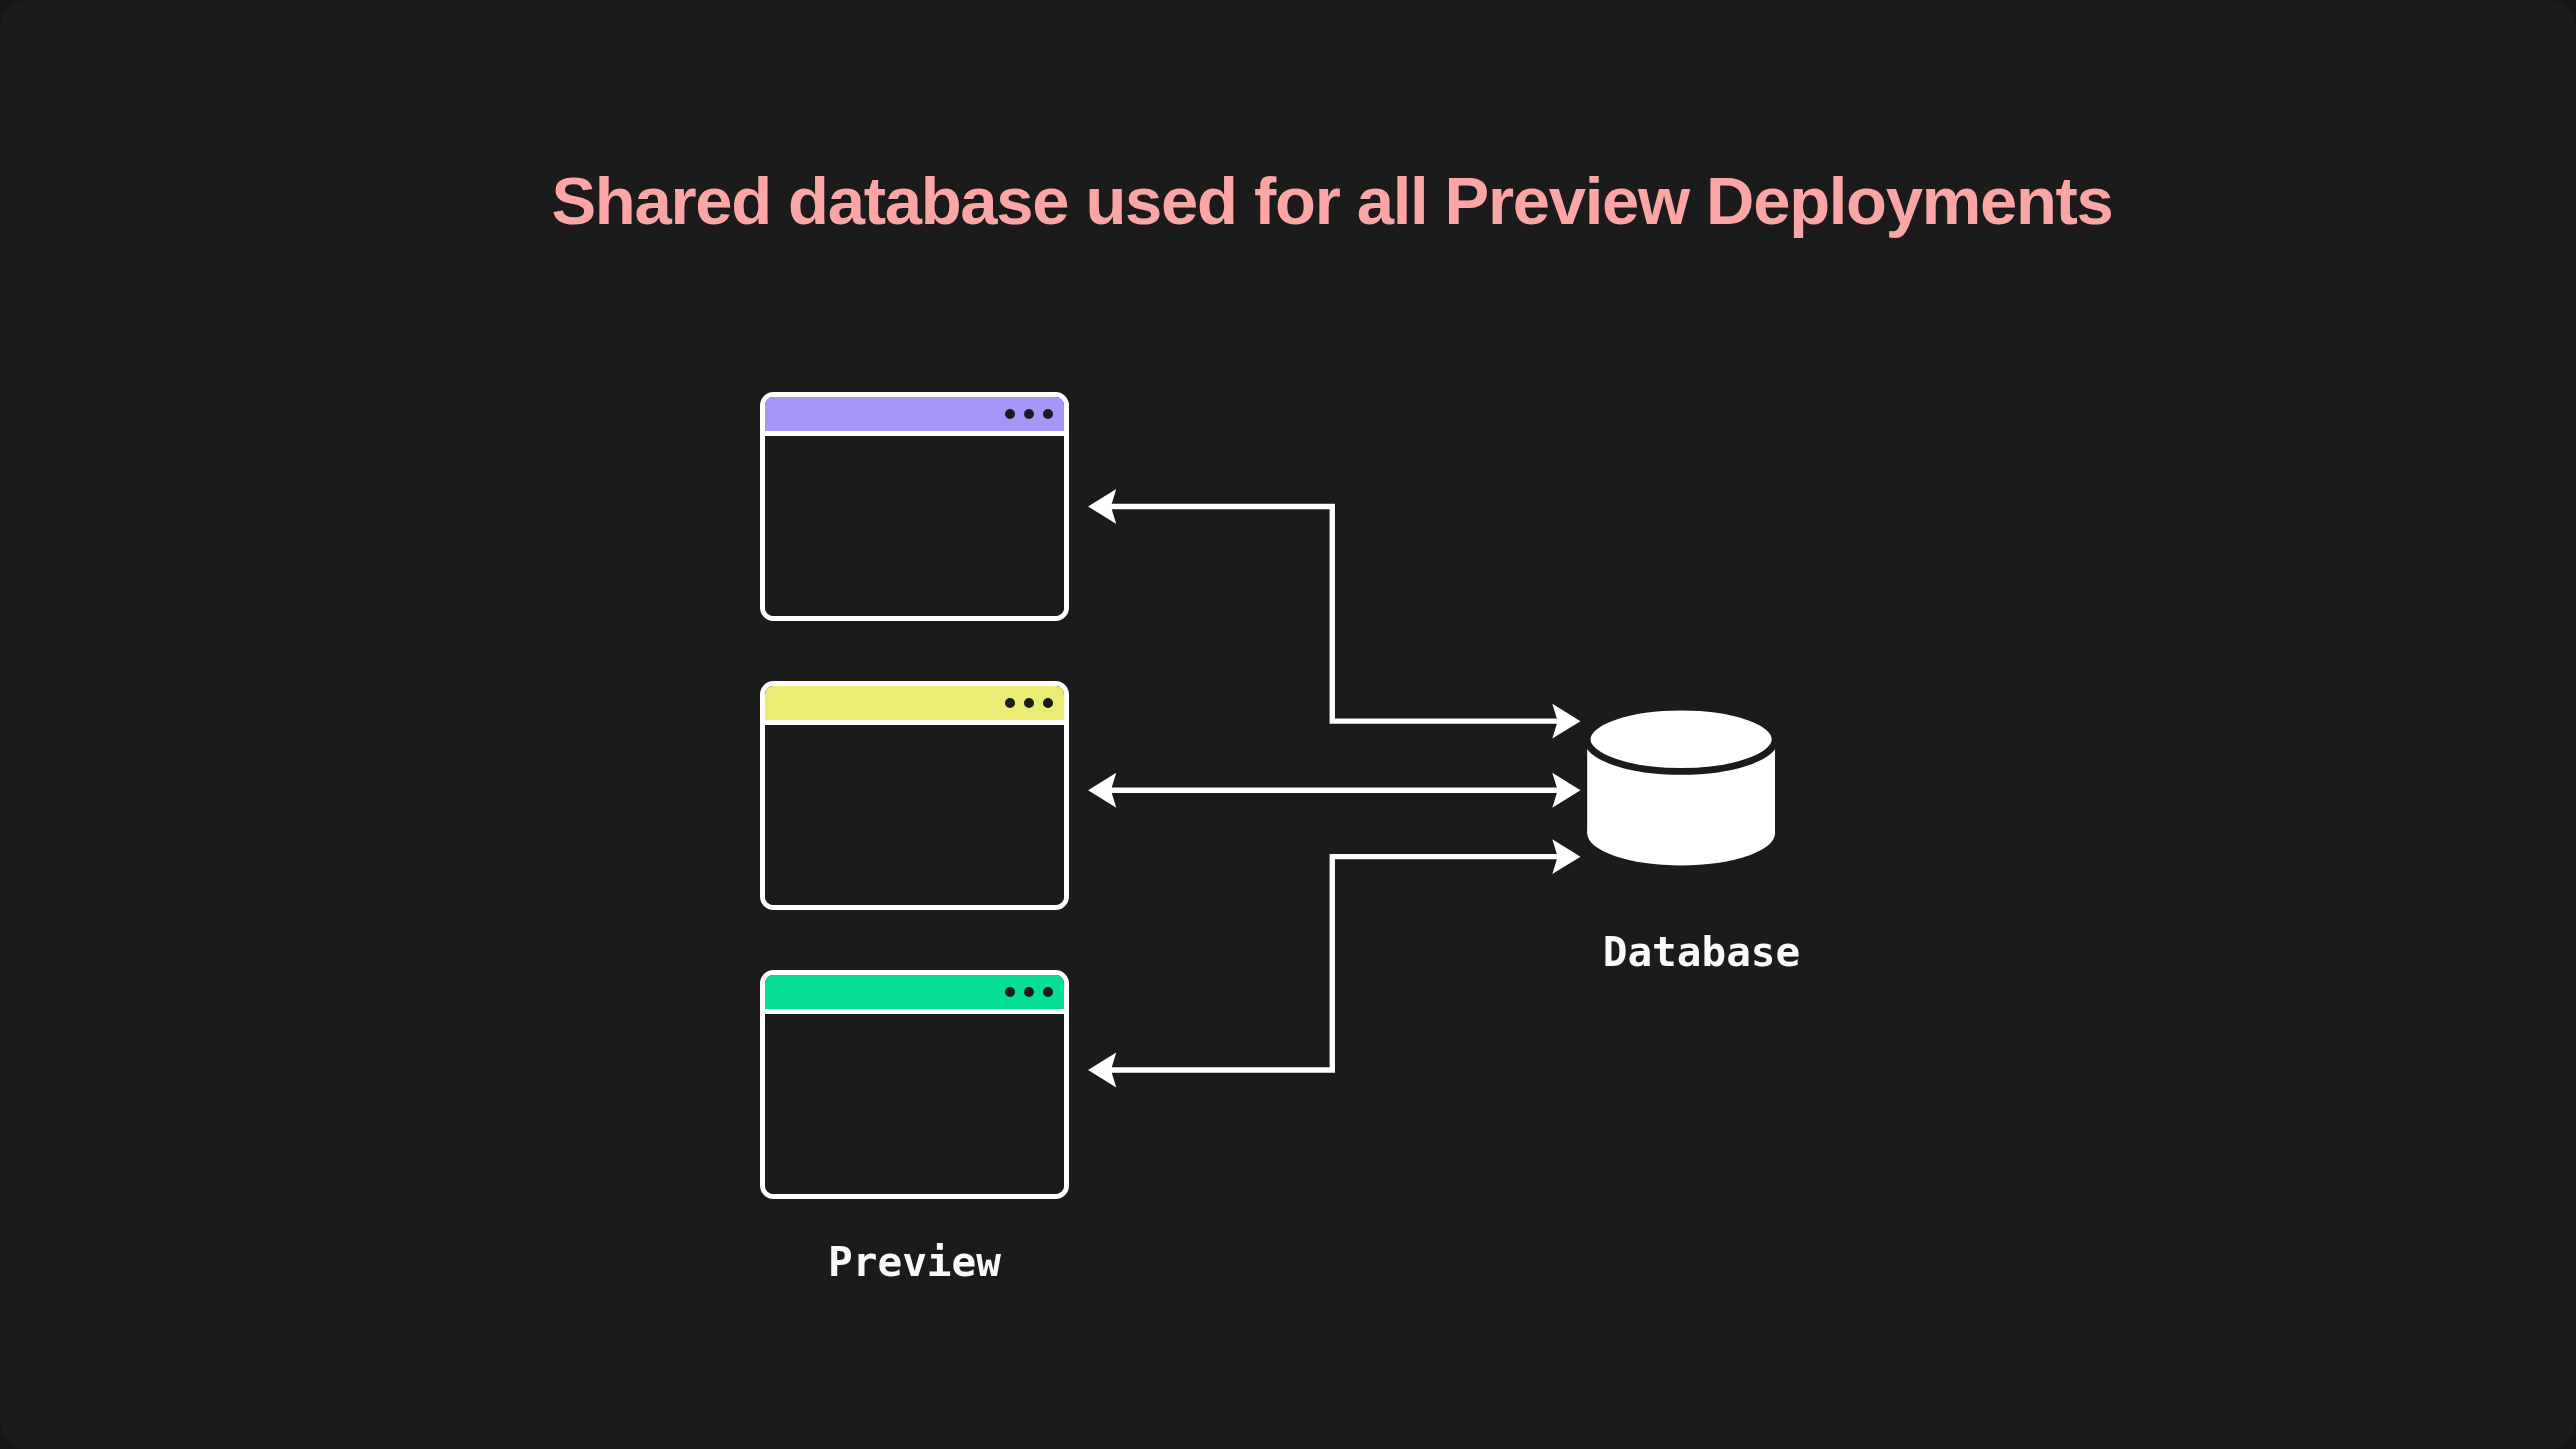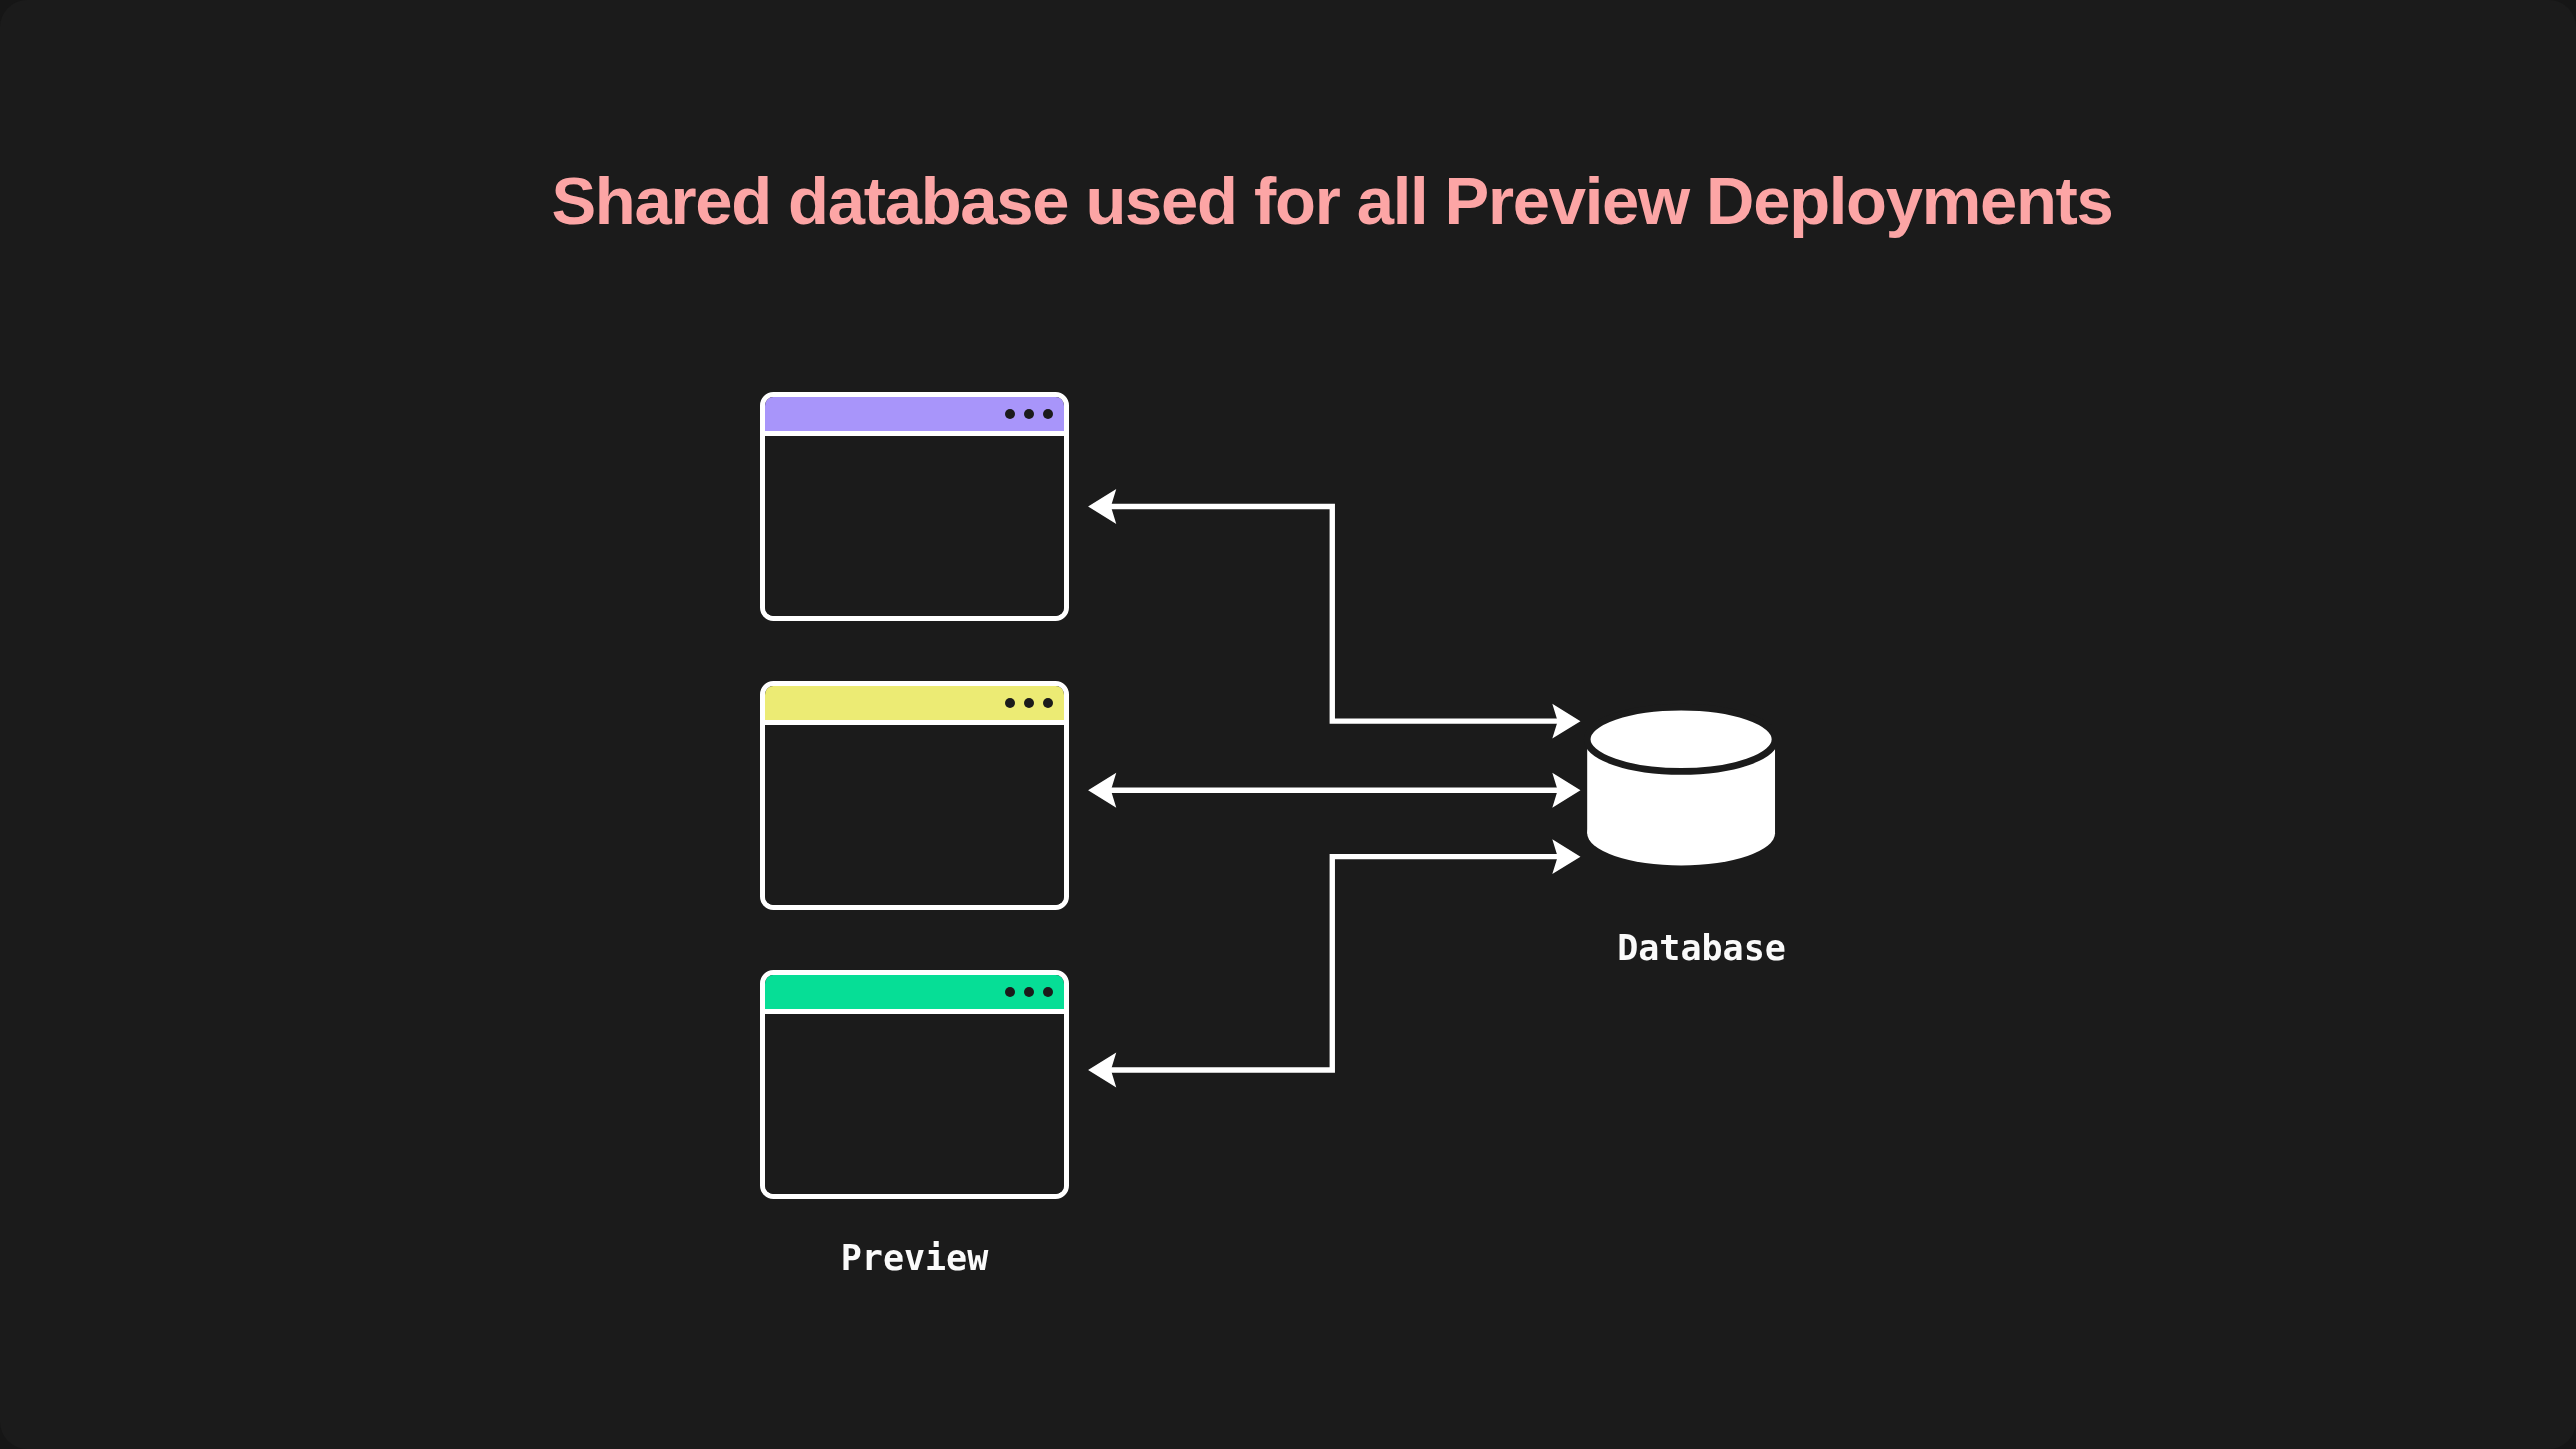--- a/index.html
+++ b/index.html
@@ -69,21 +69,21 @@
   .diagram-svg {
     position: absolute;
     left: 0;
     top: 0;
   }
   .node-label {
     position: absolute;
     color: #FAFAFA;
     font-family: "DejaVu Sans Mono", "Liberation Mono", monospace;
     font-weight: bold;
-    font-size: 35px;
+    font-size: 41px;
     text-align: center;
     white-space: nowrap;
   }
   .previews-label {
     left: 760px;
     width: 309px;
     top: 1238px;
   }
   .database-label {
     left: 1554px;

